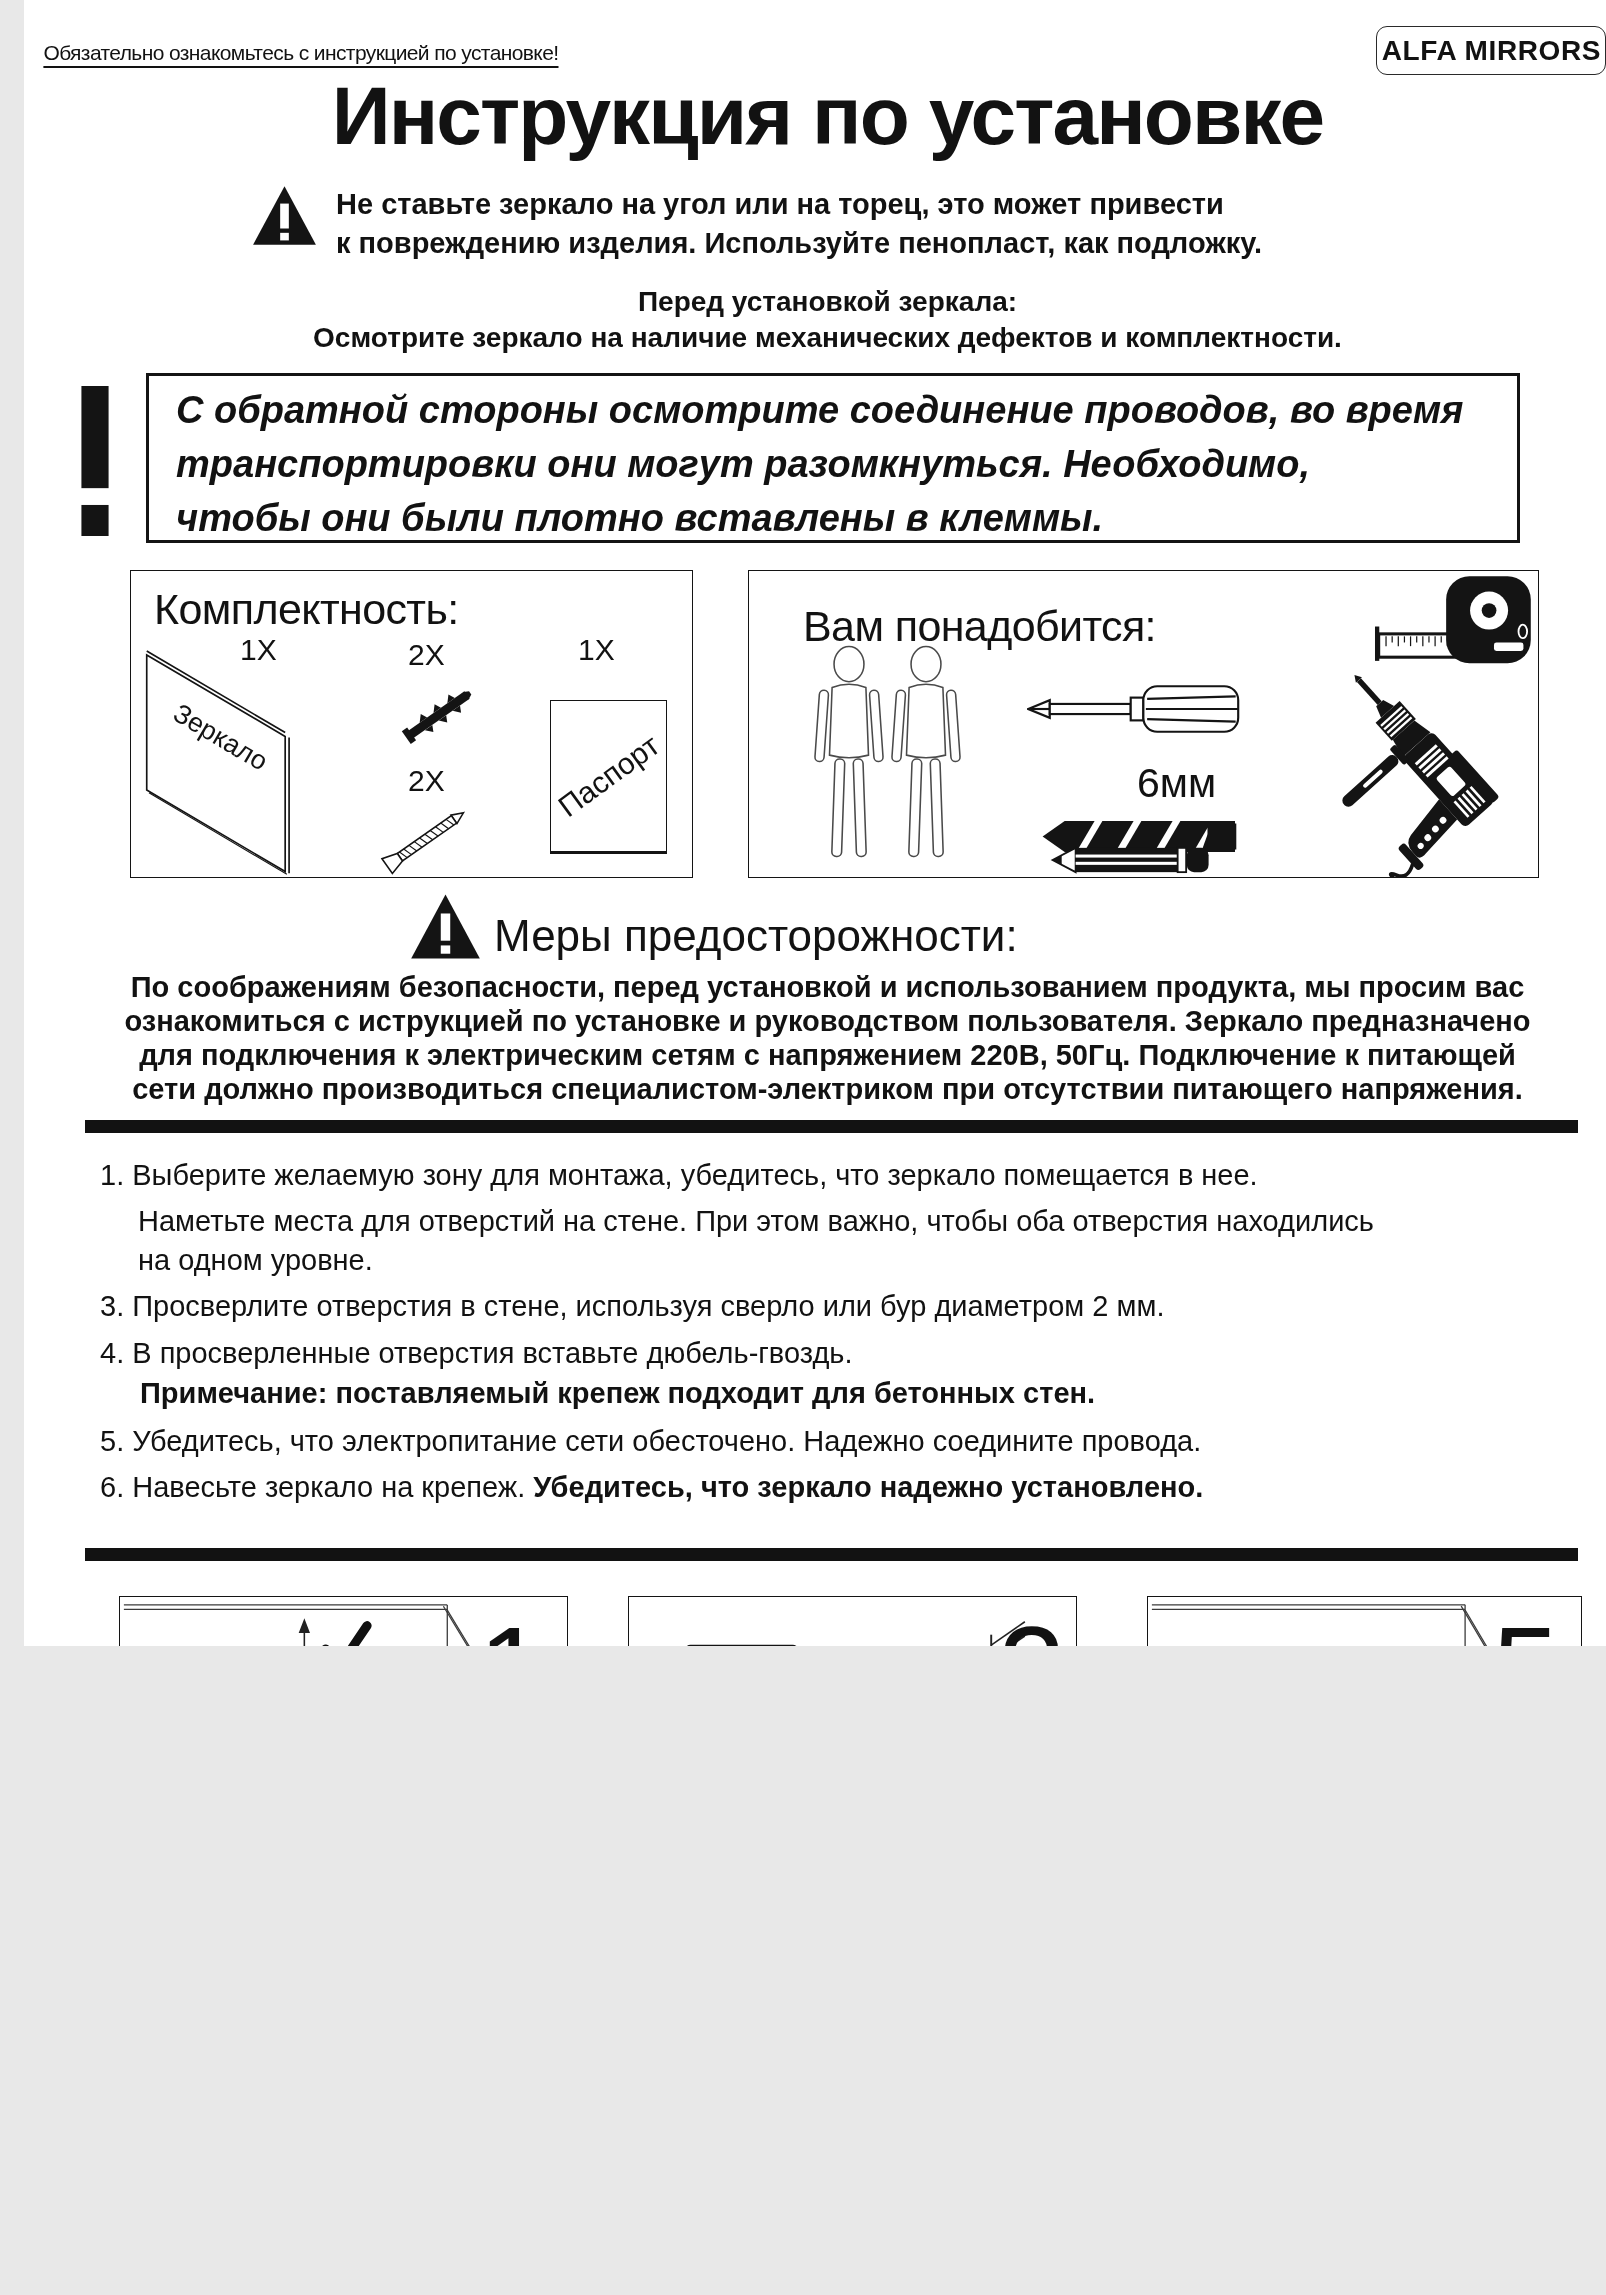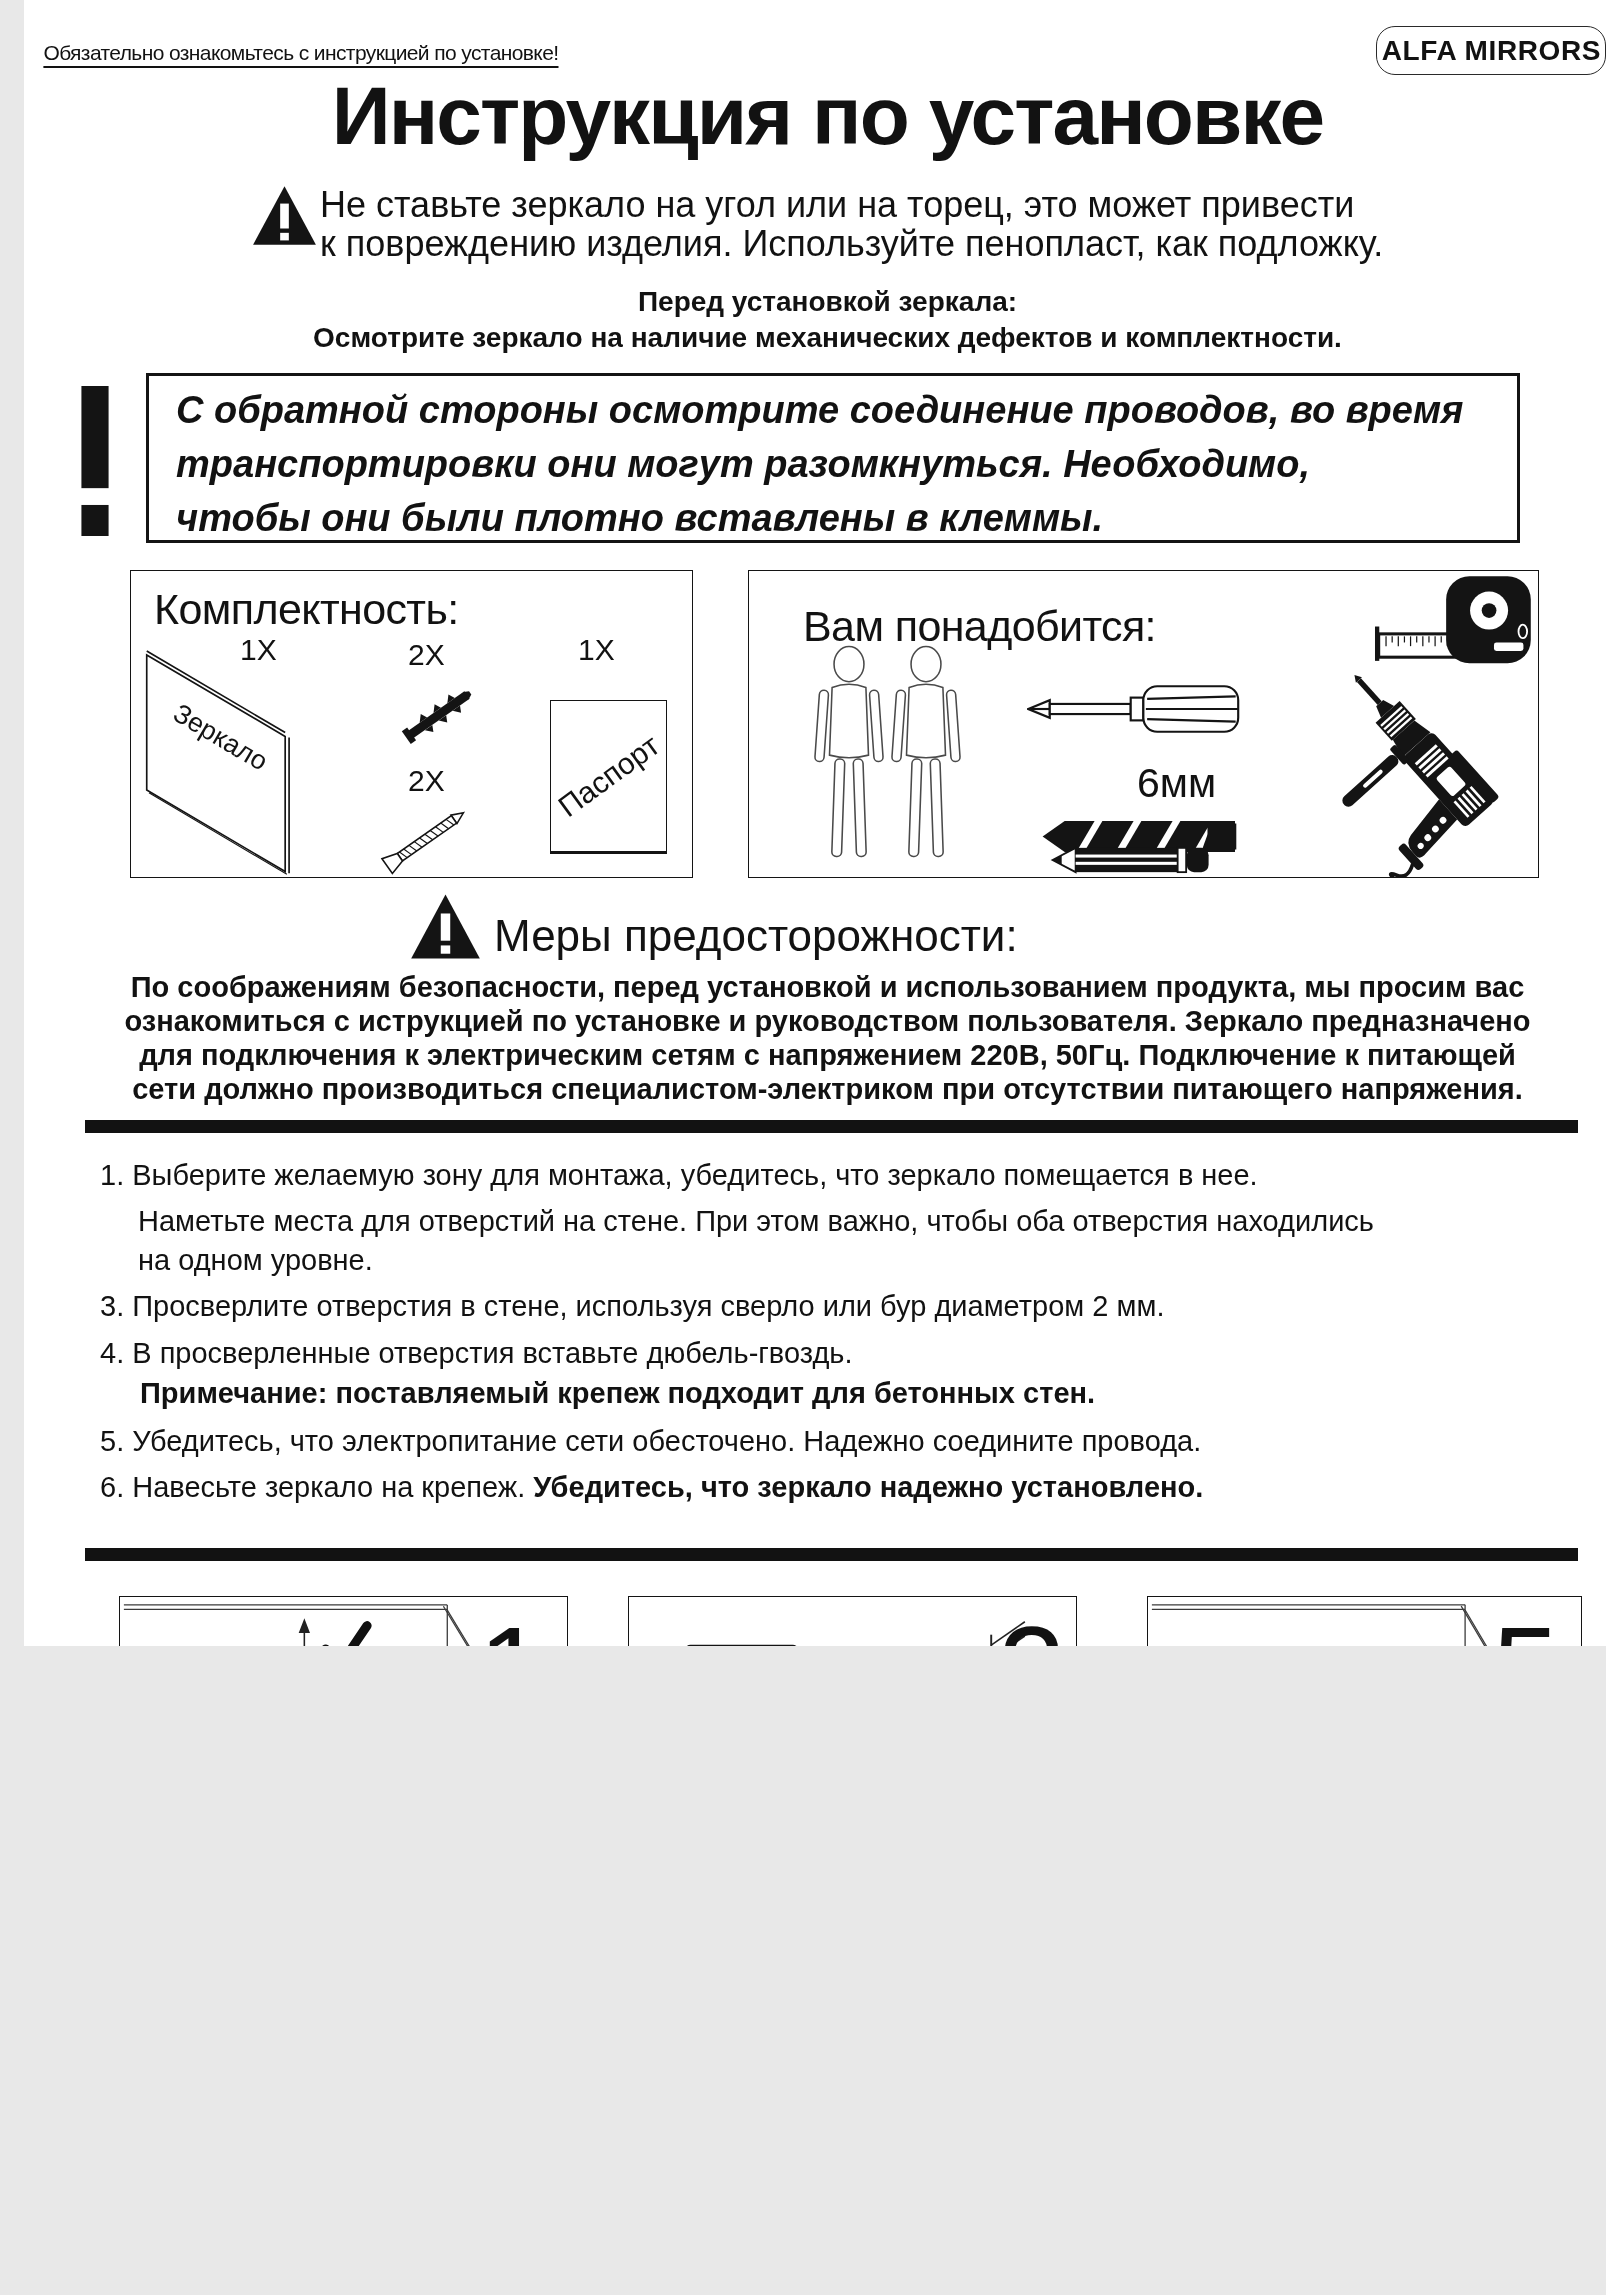--- a/index.html
+++ b/index.html
@@ -5,25 +5,25 @@
   html,body{margin:0;padding:0;background:#e8e8e8;}
   .page{position:relative;width:1607px;height:1646px;background:#ffffff;
         font-family:"Liberation Sans","DejaVu Sans",sans-serif;color:#121212;overflow:hidden;margin-left:24px;}
   .abs{position:absolute;}
   .b{font-weight:bold;}
   .ctr{left:0;width:100%;text-align:center;}
   .nw{white-space:nowrap;}
   svg text{font-family:"Liberation Sans","DejaVu Sans",sans-serif;}
 
   .notice{left:19.4px;top:41px;font-size:21px;letter-spacing:-0.6px;text-decoration:underline;text-underline-offset:5.8px;}
-  .brand{right:24.6px;top:26px;width:228px;height:47px;border:1.9px solid #2a2a2a;border-radius:19px;
+  .brand{right:24.6px;top:26px;width:228px;height:47px;border:1.9px solid #2a2a2a;border-radius:11px;
          display:flex;align-items:center;justify-content:center;font-size:28px;font-weight:bold;letter-spacing:0.6px;}
   .title{top:73px;font-size:82px;font-weight:bold;letter-spacing:-1.9px;line-height:1.05;}
 
-  .warn1-text{left:296px;top:185px;font-size:36px;font-weight:normal;line-height:39px;}
+  .warn1-text{left:312px;top:185px;font-size:29px;font-weight:bold;line-height:39px;}
   .before-title{top:286px;font-size:28px;font-weight:bold;}
   .before-body{top:322px;font-size:28px;font-weight:bold;}
 
   .wirebox{left:122px;top:373px;width:1374px;height:170px;border:3.2px solid #141414;box-sizing:border-box;
            padding:8px 0 0 27px;}
   .wirebox div{font-size:38px;font-weight:bold;font-style:italic;line-height:1.42;white-space:nowrap;}
 
   .gbox{border:1.9px solid #141414;box-sizing:border-box;background:#fff;}
   .kitbox{left:106px;top:570px;width:563px;height:308px;padding-left:43px;}
   .toolbox{left:724px;top:570px;width:791px;height:308px;}

